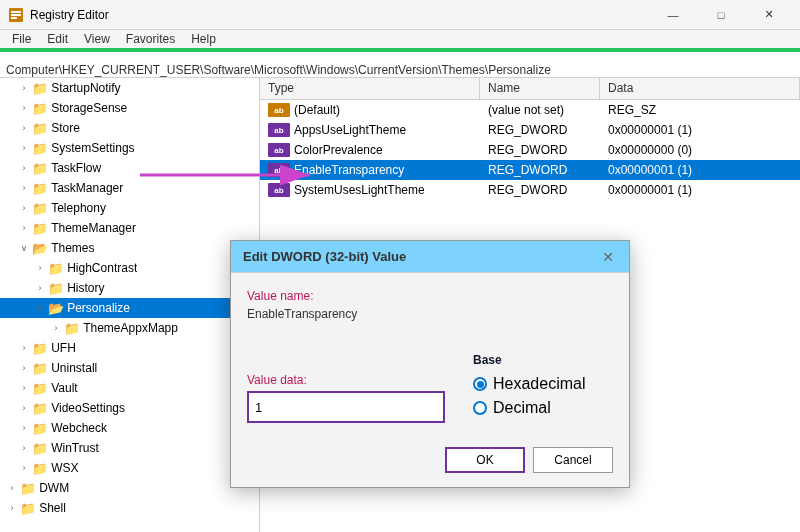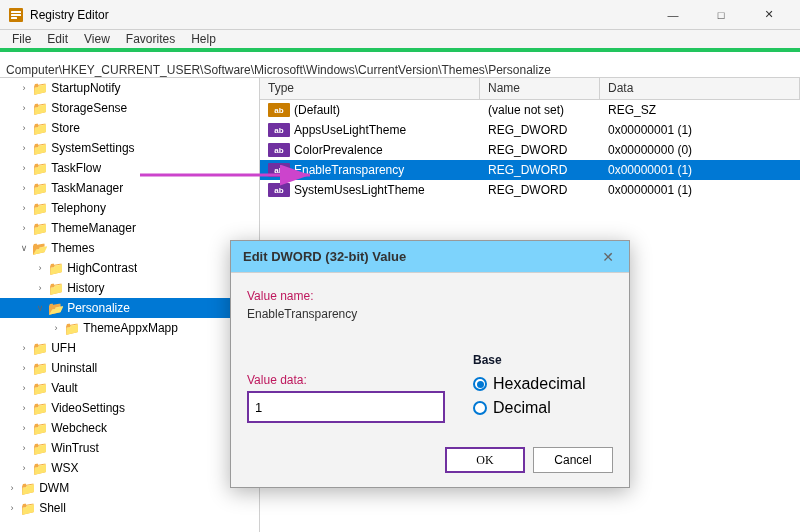--- a/index.html
+++ b/index.html
@@ -283,21 +283,20 @@
       padding: 8px 16px 14px 16px;
     }
     .dialog-ok-btn {
       min-width: 80px;
       height: 26px;
       background: white;
       border: 2px solid #7030a0;
       cursor: pointer;
       font-size: 12px;
       padding: 0 16px;
-      font-family: Liberation Serif, serif;
     }
     .dialog-cancel-btn {
       min-width: 80px;
       height: 26px;
       background: white;
       border: 1px solid #999;
       cursor: pointer;
       font-size: 12px;
       padding: 0 16px;
     }

